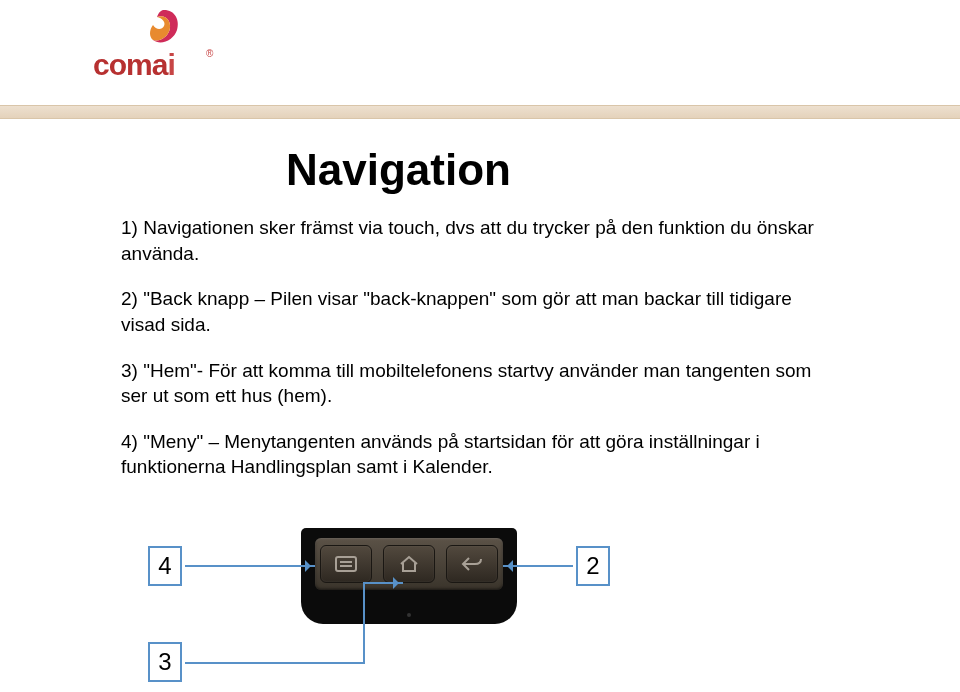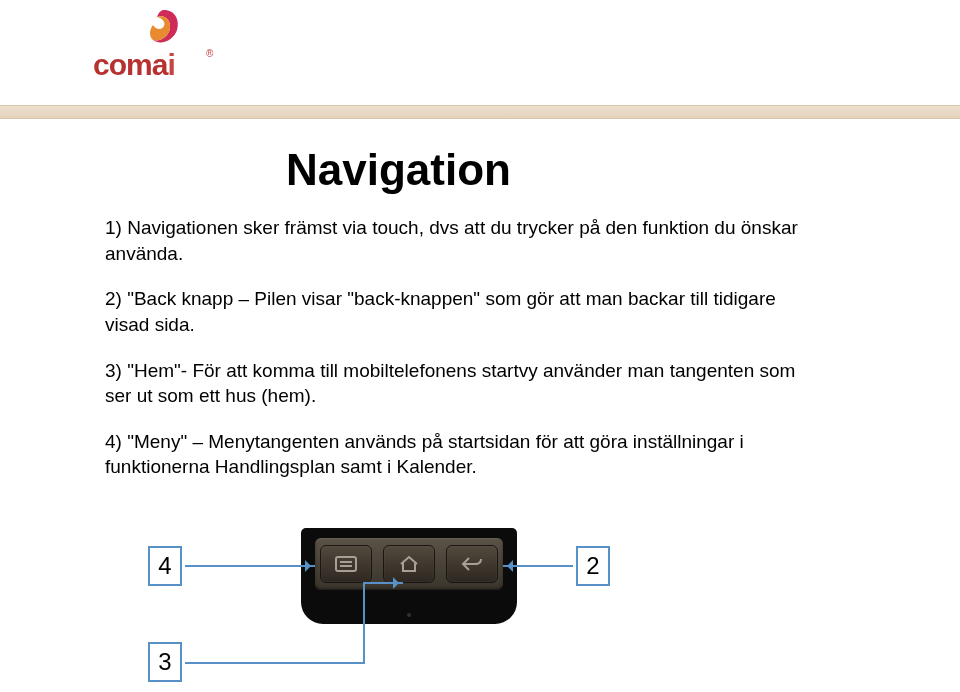--- a/index.html
+++ b/index.html
@@ -69,21 +69,21 @@
   }
   .content {
     position: absolute;
     top: 215px;
     left: 105px;
     width: 720px;
     font-size: 19px;
     line-height: 1.35;
     color: #000;
   }
-  .content p { margin-bottom: 20px; }
+  .content p { margin-bottom: 20px; margin-left: 16px; }
 
   
   .diagram {
     position: absolute;
     top: 528px;
     left: 105px;
     width: 700px;
     height: 150px;
   }
   .phone {

